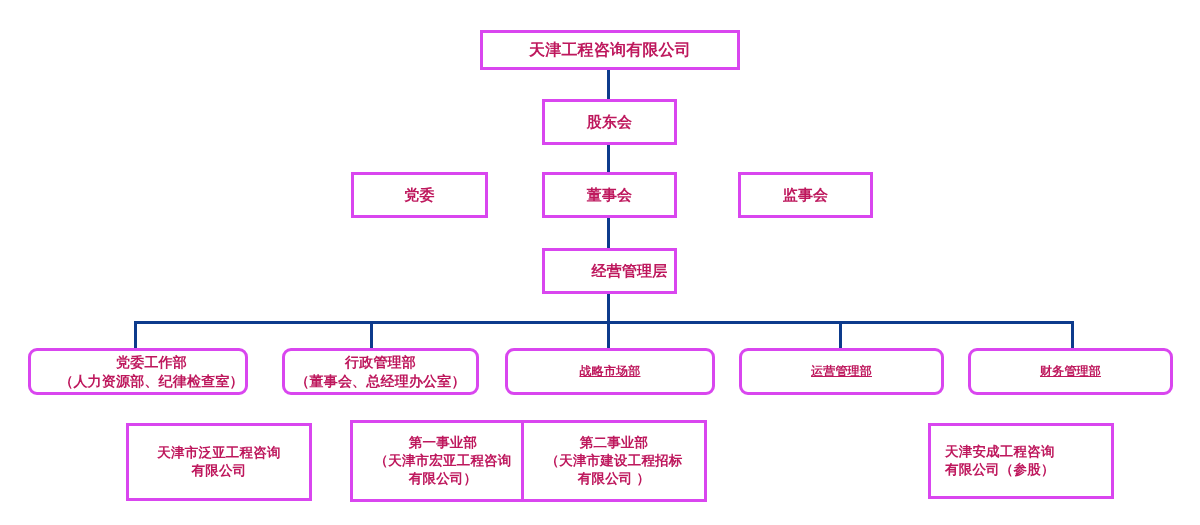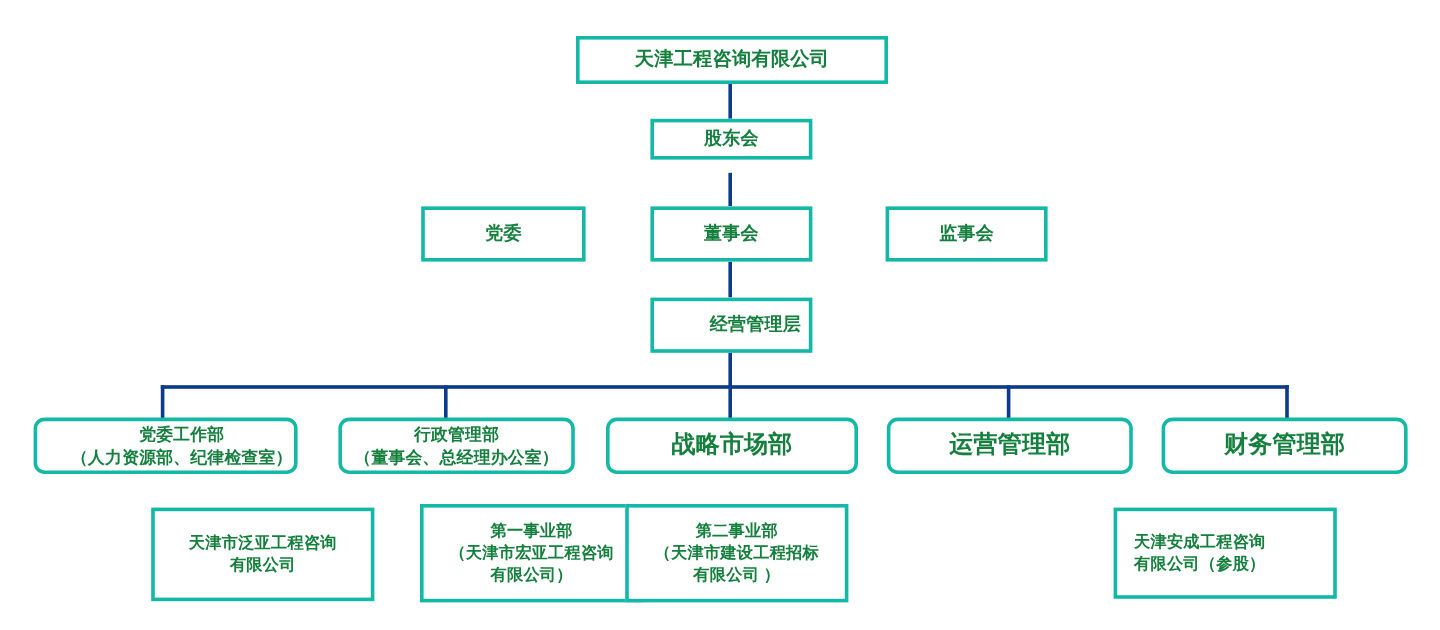--- a/index.html
+++ b/index.html
@@ -19,34 +19,34 @@
     overflow: hidden;
   }
   .node {
     position: absolute;
     box-sizing: border-box;
     display: flex;
     align-items: center;
     justify-content: center;
     text-align: center;
     background: #ffffff;
-    border: 3px solid #14b8a6;
-    color: #15803d;
+    border: 3px solid #d946ef;
+    color: #be185d;
     font-weight: bold;
     line-height: 1.32;
     letter-spacing: 0.2px;
     white-space: pre-line;
   }
   .node.rounded {
     border-radius: 9px;
   }
   .lvl-top     { font-size: 16px; }
   .lvl-mid     { font-size: 15px; }
   .lvl-dept    { font-size: 14px; }
-  .lvl-dept-lg { font-size: 20px; }
+  .lvl-dept-lg { font-size: 12px; text-decoration: underline; }
   .lvl-sub     { font-size: 13.5px; }
   .node.align-left {
     justify-content: flex-start;
     text-align: left;
     padding-left: 14px;
   }
   .conn {
     position: absolute;
     background: #0d3b8c;
   }
@@ -67,21 +67,21 @@
   <div class="conn" style="left:134px; top:321px; width:940px; height:3px;"></div>
 
   <div class="conn" style="left:134px; top:321px; width:3px; height:28px;"></div>
   <div class="conn" style="left:370px; top:321px; width:3px; height:28px;"></div>
   <div class="conn" style="left:607px; top:321px; width:3px; height:28px;"></div>
   <div class="conn" style="left:839px; top:321px; width:3px; height:28px;"></div>
   <div class="conn" style="left:1071px; top:321px; width:3px; height:28px;"></div>
 
   <div class="node lvl-top" style="left:480px; top:30px; width:260px; height:40px;">天津工程咨询有限公司</div>
 
-  <div class="node lvl-mid" style="left:542px; top:99px; width:135px; height:34px;">股东会</div>
+  <div class="node lvl-mid" style="left:542px; top:99px; width:135px; height:46px;">股东会</div>
 
   <div class="node lvl-mid" style="left:351px; top:172px; width:137px; height:46px;">党委</div>
   <div class="node lvl-mid" style="left:542px; top:172px; width:135px; height:46px;text-align:right;">董事会</div>
   <div class="node lvl-mid" style="left:706px; top:172px; width:135px; height:46px;margin-left:32px;">监事会</div>
 
   <div class="node lvl-mid" style="left:542px; top:248px; width:135px; height:46px;padding-left:40px;">经营管理层</div>
 
   <div class="node rounded lvl-dept" style="left:28px; top:348px; width:220px; height:47px;padding-left:27px;">党委工作部
 （人力资源部、纪律检查室）</div>
   <div class="node rounded lvl-dept" style="left:282px; top:348px; width:197px; height:47px;">行政管理部

